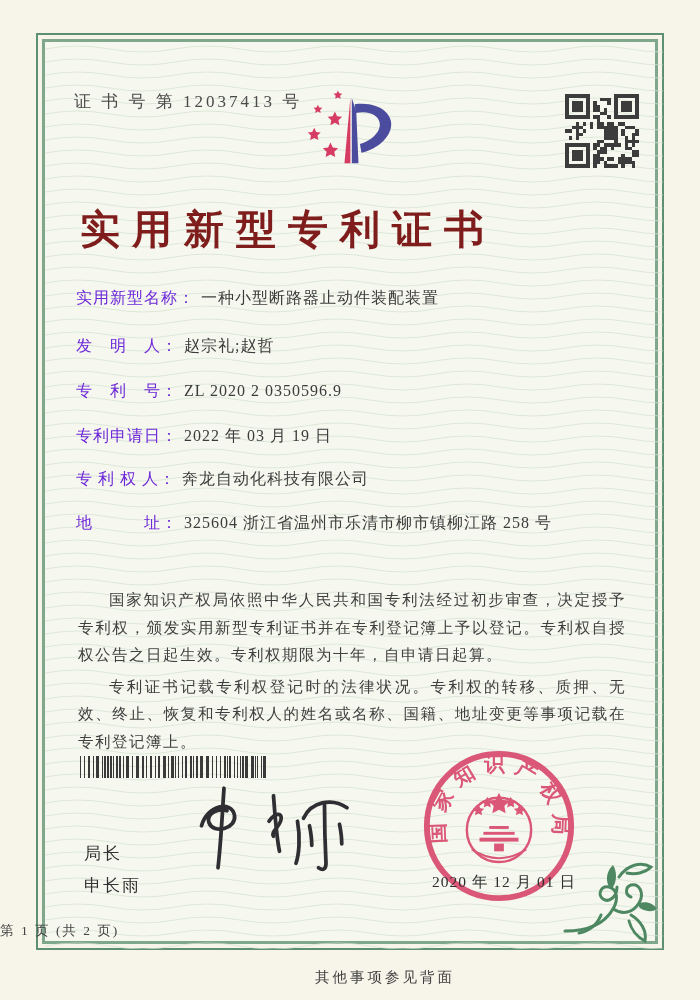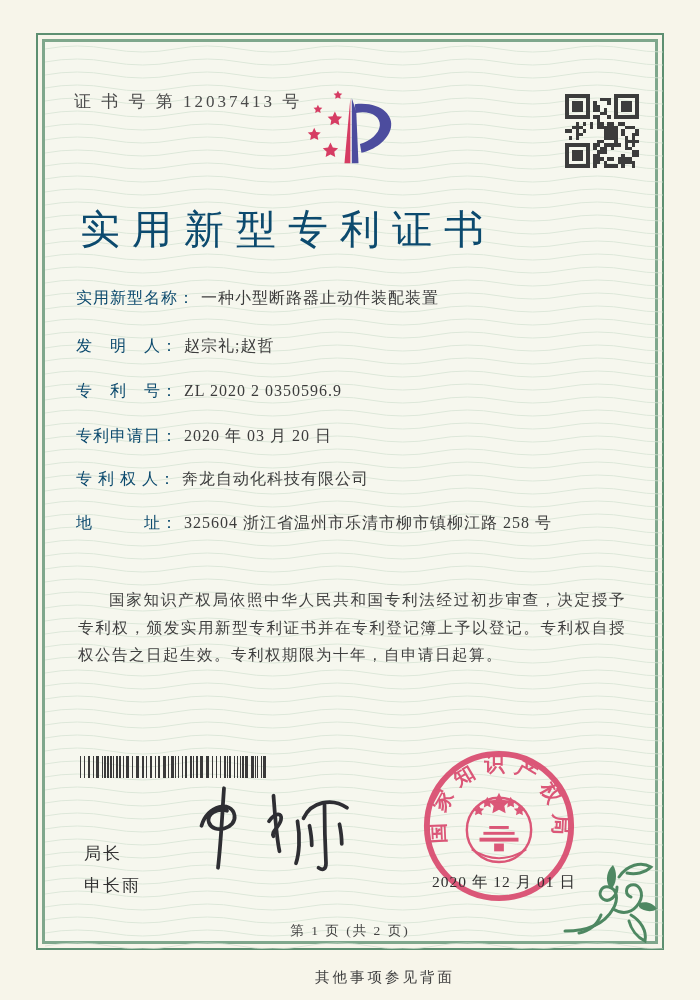--- a/index.html
+++ b/index.html
@@ -21,44 +21,44 @@
     background:#f6f7ee;
   }
   .waves{left:0;top:0;}
   
   .cert-no{left:74px;top:90px;font-size:17px;letter-spacing:3px;color:#4a4a4a;}
   .logo{left:298px;top:80px;}
   .qr{left:565px;top:94px;}
   
   .title{
     left:0;top:202px;width:576px;text-align:center;
-    font-size:40px;font-weight:normal;letter-spacing:12px;color:#0c4a6e;
+    font-size:40px;font-weight:bold;letter-spacing:12px;color:#7f1d1d;
   }
   
   .field{left:76px;font-size:16px;color:#3c3c3c;letter-spacing:1px;white-space:nowrap;}
-  .field .lab{color:#0c4a6e;}
+  .field .lab{color:#6d28d9;}
   .field .val{margin-left:6px;}
   .f0{top:288px}.f1{top:336px}.f2{top:381px}.f3{top:426px}.f4{top:469px}.f5{top:513px}
   .grant-row{top:556px;left:76px;width:560px;font-size:16px;letter-spacing:1px;white-space:nowrap;}
   .grant-row .pair2{position:absolute;left:292px;top:0;}
   
   .body-text{left:78px;top:586px;width:548px;font-size:15.5px;line-height:1.78;
     letter-spacing:1.5px;text-align:justify;color:#3f3f3f;}
   .body-text p{margin:0 0 4px 0;text-indent:2em;}
   
   .barcode{left:80px;top:756px;width:188px;height:22px;display:flex;align-items:stretch;}
   .barcode i{display:block;height:100%;}
   
   .director{left:84px;top:814px;font-size:17px;line-height:1.9;letter-spacing:2px;color:#333;margin-top:24px;}
   .sig{left:185px;top:778px;}
   
   .seal{left:421px;top:748px;opacity:.92;}
   .seal-date{left:432px;top:872px;font-size:15.5px;letter-spacing:1px;color:#2f2f2f;z-index:5;}
   
-  .page-indicator{left:0;top:922px;width:700px;text-align:center;font-size:13.5px;letter-spacing:2px;color:#444;}
+  .page-indicator{left:0;top:922px;width:700px;text-align:left;font-size:13.5px;letter-spacing:2px;color:#444;}
   .footer-note{left:0;top:968px;width:700px;text-align:center;font-size:14.5px;letter-spacing:3px;color:#3f3f3f;padding-left:35px;}
   .flourish{right:43px;bottom:55px;}
 </style>
 </head>
 <body>
 
 <div class="abs frame-outer">
   <div class="frame-inner">
     <svg class="abs waves" width="618" height="907" xmlns="http://www.w3.org/2000/svg">
       <defs>
@@ -232,34 +232,35 @@
 <div class="abs field f0">
   <span class="lab">实用新型名称：</span><span class="val">一种小型断路器止动件装配装置</span>
 </div>
 <div class="abs field f1">
   <span class="lab">发　明　人：</span><span class="val">赵宗礼;赵哲</span>
 </div>
 <div class="abs field f2">
   <span class="lab">专　利　号：</span><span class="val">ZL 2020 2 0350596.9</span>
 </div>
 <div class="abs field f3">
-  <span class="lab">专利申请日：</span><span class="val">2020 年 03 月 20 日</span>
+  <span class="lab">专利申请日：</span><span class="val">2022 年 03 月 19 日</span>
 </div>
 <div class="abs field f4">
   <span class="lab">专 利 权 人：</span><span class="val">奔龙自动化科技有限公司</span>
 </div>
 <div class="abs field f5">
   <span class="lab">地　　　址：</span><span class="val">325604 浙江省温州市乐清市柳市镇柳江路 258 号</span>
 </div>
 
 <div class="abs grant-row">
 </div>
 
 <div class="abs body-text">
   <p>国家知识产权局依照中华人民共和国专利法经过初步审查，决定授予专利权，颁发实用新型专利证书并在专利登记簿上予以登记。专利权自授权公告之日起生效。专利权期限为十年，自申请日起算。</p>
+  <p>专利证书记载专利权登记时的法律状况。专利权的转移、质押、无效、终止、恢复和专利权人的姓名或名称、国籍、地址变更等事项记载在专利登记簿上。</p>
 </div>
 
 <div class="abs barcode" id="barcode">
     <i style="width: 1px; margin-right: 3px; background: rgb(58, 58, 58);"></i>
     <i style="width: 1px; margin-right: 3px; background: rgb(58, 58, 58);"></i>
     <i style="width: 2px; margin-right: 3px; background: rgb(58, 58, 58);"></i>
     <i style="width: 1px; margin-right: 2px; background: rgb(58, 58, 58);"></i>
     <i style="width: 3px; margin-right: 3px; background: rgb(58, 58, 58);"></i>
     <i style="width: 1px; margin-right: 1px; background: rgb(58, 58, 58);"></i>
     <i style="width: 2px; margin-right: 1px; background: rgb(58, 58, 58);"></i>

